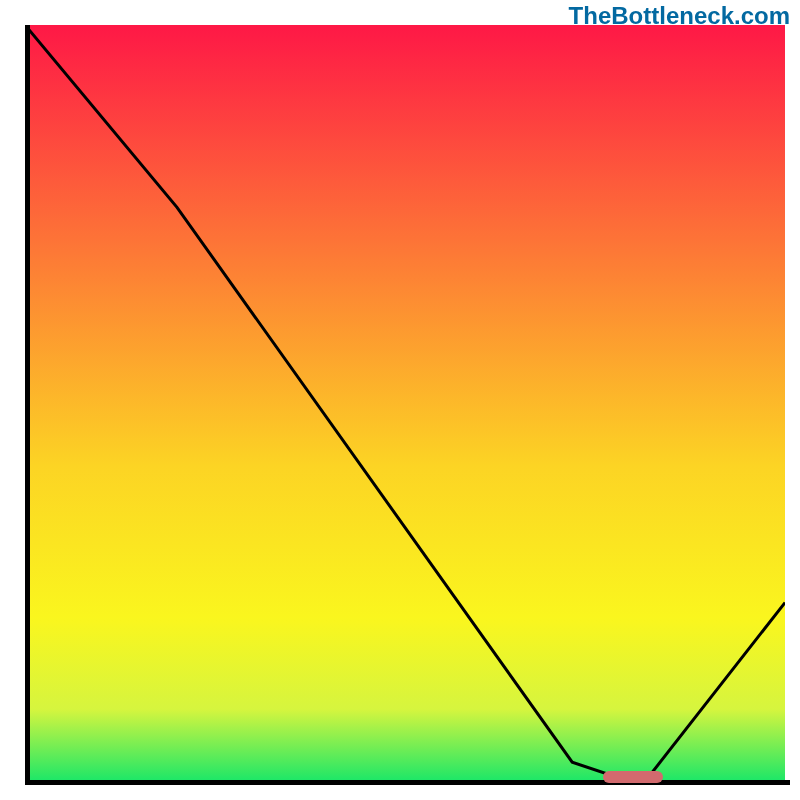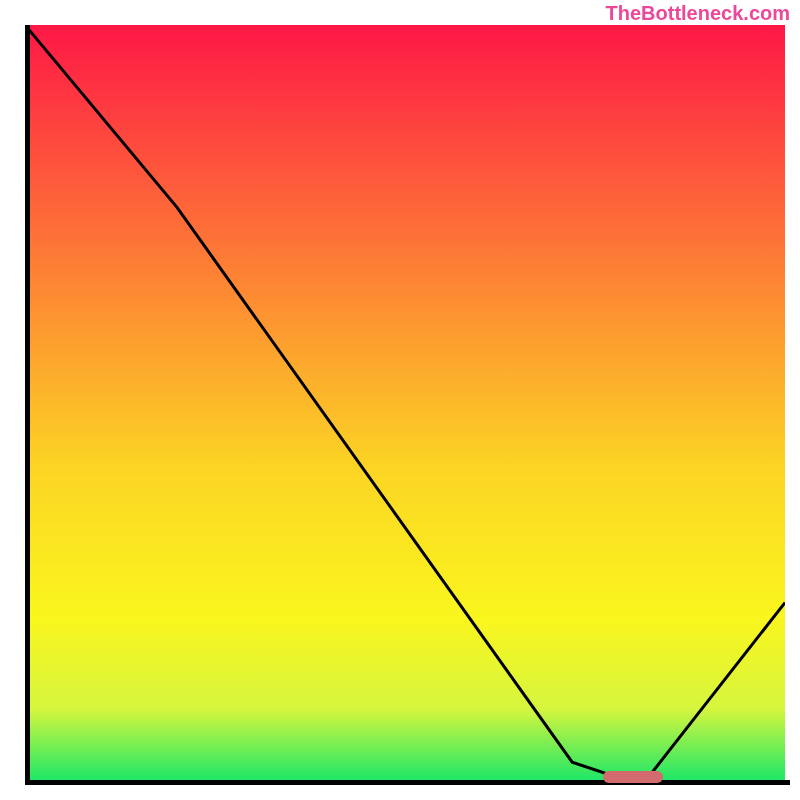--- a/index.html
+++ b/index.html
@@ -12,22 +12,22 @@
   }
   .container {
     position: relative;
     width: 800px;
     height: 800px;
   }
   .watermark {
     position: absolute;
     top: 2px;
     right: 10px;
-    color: #ec4899;
-    font-size: 20px;
+    color: #0369a1;
+    font-size: 24px;
     font-weight: bold;
     z-index: 10;
   }
   .axis-line {
     position: absolute;
     background: #000;
     z-index: 5;
   }
   .y-axis {
     left: 25px;

